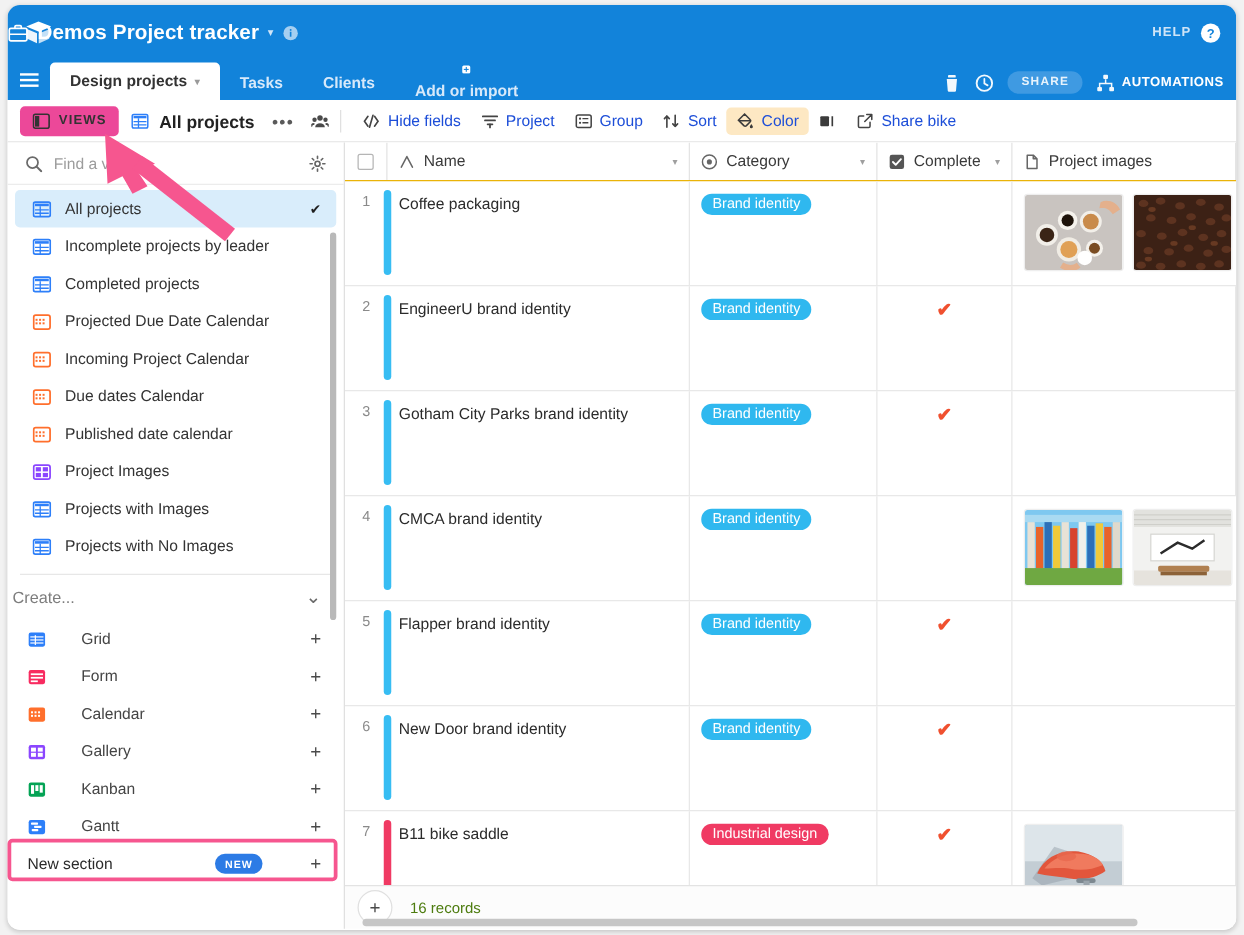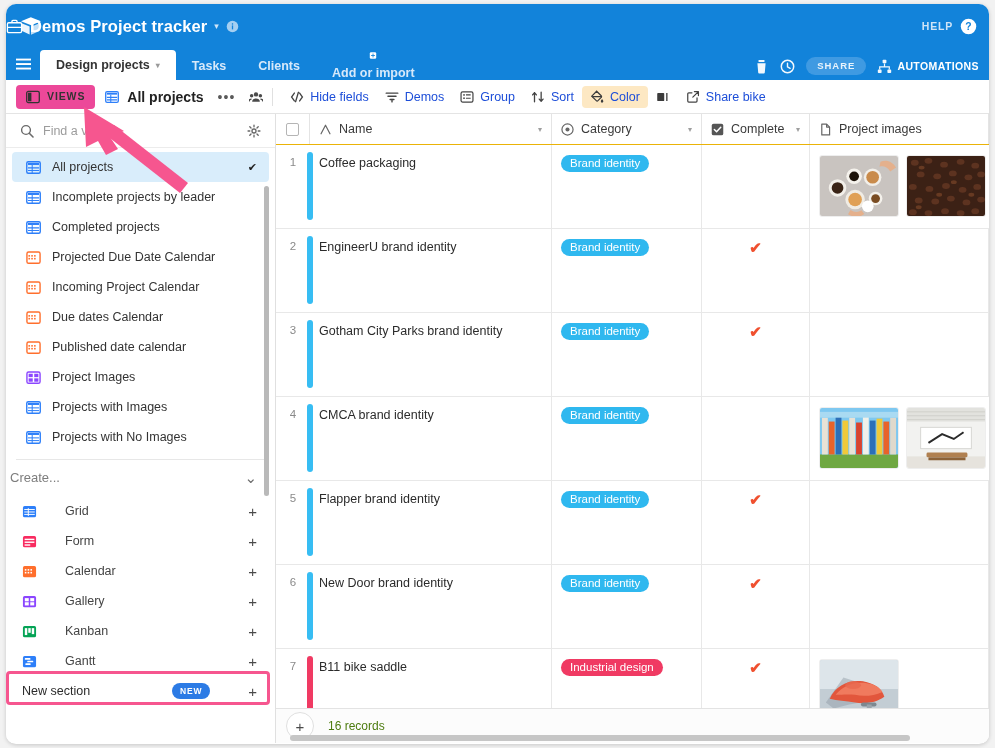--- a/index.html
+++ b/index.html
@@ -380,21 +380,21 @@
       <span>Hide fields</span>
     </div>
 
     <div class="tb-item">
       <svg class="tb-icon" viewBox="0 0 16 16">
         <line x1="1.4" y1="3.6" x2="14.6" y2="3.6" stroke="#444" stroke-width="1.6" stroke-linecap="round"></line>
         <line x1="3.4" y1="7.2" x2="12.6" y2="7.2" stroke="#444" stroke-width="1.6" stroke-linecap="round"></line>
         <line x1="5.8" y1="10.8" x2="10.2" y2="10.8" stroke="#444" stroke-width="1.6" stroke-linecap="round"></line>
         <line x1="8" y1="10.8" x2="8" y2="13.6" stroke="#444" stroke-width="1.6" stroke-linecap="round"></line>
       </svg>
-      <span>Demos</span>
+      <span>Project</span>
     </div>
 
     <div class="tb-item">
       <svg class="tb-icon" viewBox="0 0 16 16">
         <rect x="1.2" y="2.2" width="13.6" height="11.6" rx="1.8" fill="none" stroke="#444" stroke-width="1.4"></rect>
         <circle cx="4.6" cy="5.6" r="1" fill="#444"></circle>
         <circle cx="4.6" cy="9.4" r="1" fill="#444"></circle>
         <line x1="6.8" y1="5.6" x2="12.2" y2="5.6" stroke="#444" stroke-width="1.3"></line>
         <line x1="6.8" y1="9.4" x2="12.2" y2="9.4" stroke="#444" stroke-width="1.3"></line>
       </svg>

